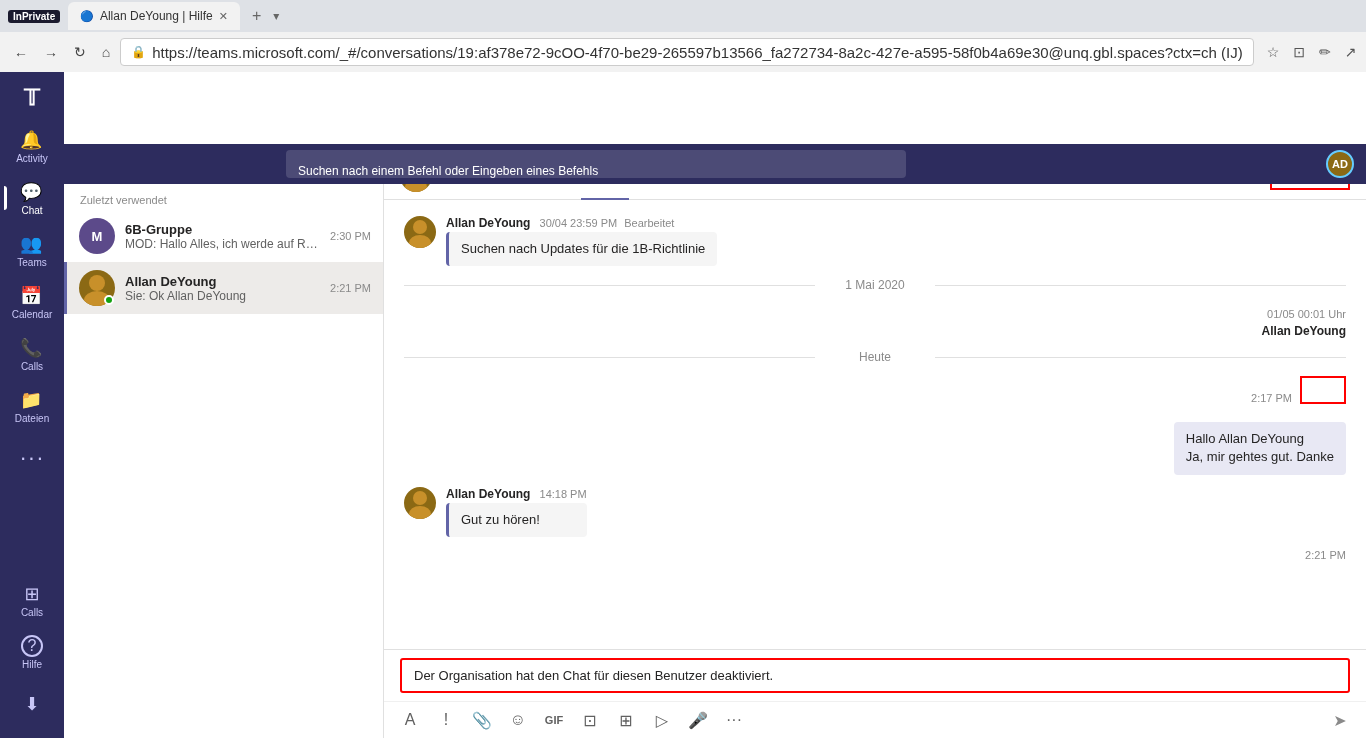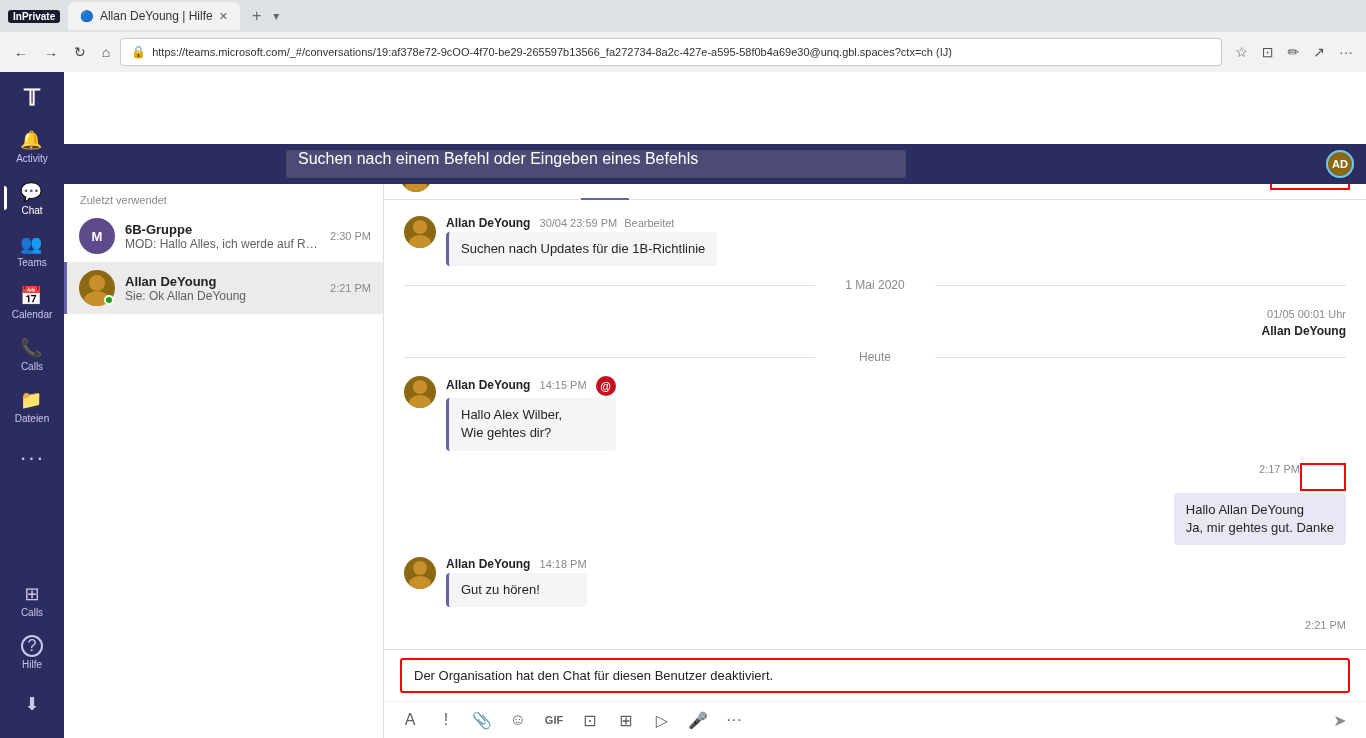--- a/index.html
+++ b/index.html
@@ -57,21 +57,21 @@
       border: 1px solid #ccc;
       border-radius: 4px;
       padding: 0 10px;
       font-size: 12px;
       color: #333;
       background: #fff;
       display: flex;
       align-items: center;
       gap: 6px;
     }
-    .address-text { flex: 1; font-size: 11px; color: #333; overflow: hidden; white-space: nowrap; text-overflow: ellipsis; }
+    .address-text { flex: 1; font-size: 15px; color: #333; overflow: hidden; white-space: nowrap; text-overflow: ellipsis; }
     .browser-icons { display: flex; gap: 4px; margin-left: 4px; }
     .browser-icon-btn { background: none; border: none; font-size: 14px; color: #555; cursor: pointer; padding: 4px 5px; }
 
     
     .app-container {
       display: flex;
       height: 666px; 
       background: #fff;
     }
 
@@ -142,24 +142,24 @@
       z-index: 10;
     }
     .header-search {
       flex: 1;
       max-width: 620px;
       margin: 0 auto;
       height: 28px;
       background: rgba(255,255,255,0.15);
       border-radius: 4px;
       display: flex;
-      align-items: flex-start;
+      align-items: flex-end;
       padding: 0 12px;
       color: #fff;
-      font-size: 16px;
+      font-size: 12px;
       cursor: text;
     }
     .header-right {
       margin-left: auto;
       display: flex;
       align-items: center;
       gap: 8px;
     }
     .header-avatar {
       width: 28px;
@@ -653,43 +653,24 @@
           <div class="msg-content">
             <div style="text-align:right;margin-bottom:2px;">
               <span style="font-size:11px;color:#8a8a8a;">01/05 00:01 Uhr</span>
             </div>
             <div style="font-size:12px;font-weight:600;color:#252424;text-align:right;">Allan DeYoung</div>
           </div>
         </div>
 
         <div class="date-divider">Heute</div>
 
-        <div class="message-row">
-          <div class="msg-avatar">
-            <svg width="32" height="32" viewBox="0 0 32 32">
-                <circle cx="16" cy="11" r="7" fill="#c8902a"></circle>
-                <ellipse cx="16" cy="27" rx="11" ry="8" fill="#c8902a"></ellipse>
-              </svg>
-          </div>
-          <div class="msg-content">
-            <div class="msg-meta">
-              <span class="sender">Allan DeYoung</span>
-              <span class="time" style="margin-left:6px;">14:15 PM</span>
-              <span class="msg-at-icon">@</span>
-            </div>
-            <div class="msg-bubble">
-              <span>Hallo Alex Wilber,</span><br>
-              <span>Wie gehtes dir?</span>
-            </div>
-          </div>
-        </div>
 
         <div class="message-row self">
           <div class="msg-content" style="max-width:400px;">
-            <div style="display:flex;align-items:flex-start;justify-content:flex-end;margin-bottom:2px;">
+            <div style="display:flex;align-items:flex-end;justify-content:flex-end;gap:8px;margin-bottom:18px;">
               <span style="font-size:11px;color:#8a8a8a;">2:17 PM</span>
               <div class="small-red-box"></div>
             </div>
             <div class="msg-bubble self-bubble" style="text-align:left;">
               <span>Hallo Allan DeYoung</span><br>
               <span>Ja, mir gehtes gut. Danke</span>
             </div>
           </div>
         </div>
 

